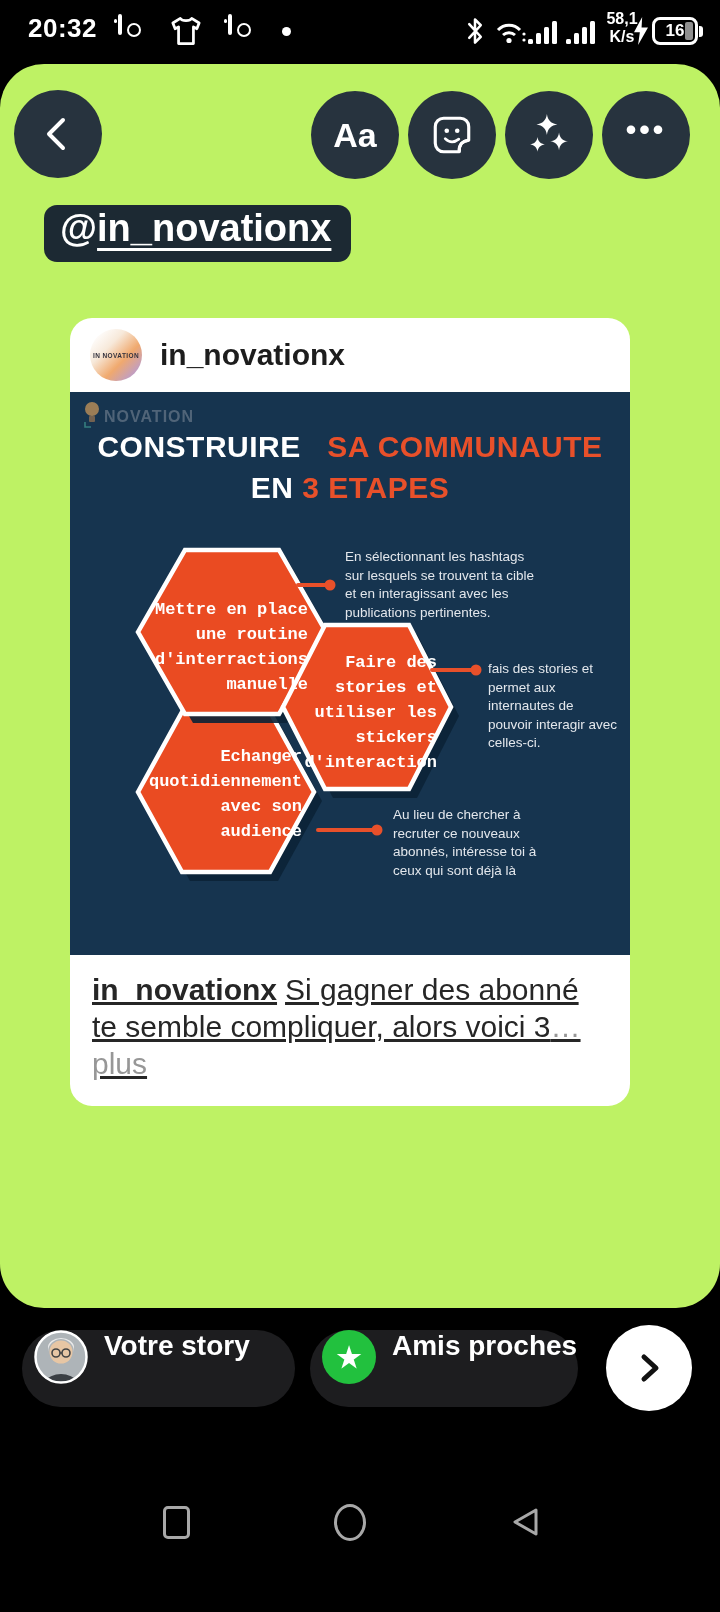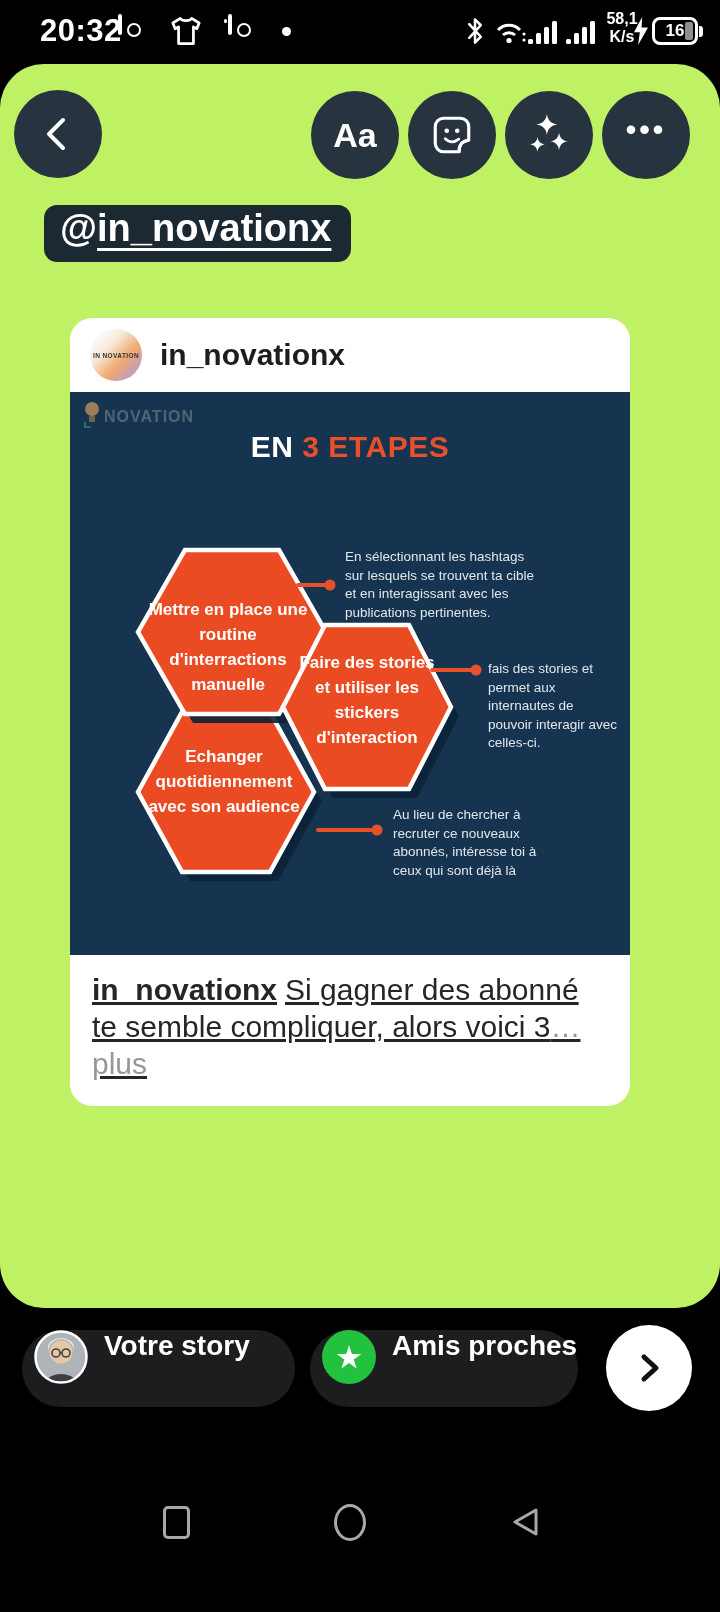--- a/index.html
+++ b/index.html
@@ -1,21 +1,21 @@
 <!DOCTYPE html>
 <html><head>
 <meta charset="utf-8">
 <style>
   * { margin:0; padding:0; box-sizing:border-box; }
   html,body { width:720px; height:1612px; background:#000; overflow:hidden;
               font-family:"Liberation Sans", sans-serif; }
 
   
   #status-bar { position:absolute; top:0; left:0; width:720px; height:64px; background:#000; color:#fff; }
-  .sb-time { position:absolute; left:40px; top:13px; font-size:31px; font-weight:700; letter-spacing:.5px; }
+  .sb-time { position:absolute; left:28px; top:13px; font-size:26px; font-weight:700; letter-spacing:.5px; }
   .sb-icon { position:absolute; top:16px; }
   .ig-glyph { width:30px; height:30px; border:2.5px solid #fff; border-radius:9px; position:relative; }
   .ig-glyph::before { content:""; position:absolute; left:7px; top:7px; width:10px; height:10px;
                       border:2.5px solid #fff; border-radius:50%; }
   .ig-glyph::after { content:""; position:absolute; right:3px; top:3px; width:3.5px; height:3.5px;
                      background:#fff; border-radius:50%; }
   .sb-dot { position:absolute; width:9px; height:9px; background:#fff; border-radius:50%; top:27px; }
   .speed { position:absolute; left:598px; top:10px; width:48px; text-align:center;
            font-size:16px; font-weight:700; line-height:18px; }
   .battery-body { position:absolute; left:652px; top:17px; width:46px; height:28px;
@@ -50,21 +50,21 @@
   #card-username { margin-left:18px; font-size:30px; font-weight:700; color:#1d1d1d; }
 
   #card-image { position:relative; width:560px; height:563px; background:#16344f; overflow:hidden; }
   #img-watermark { position:absolute; left:12px; top:8px; display:flex; align-items:flex-end; opacity:.8; }
   #img-watermark .wm-text { font-size:16px; color:#5f7183; letter-spacing:1px; font-weight:700; margin-left:2px; margin-bottom:4px; }
   #img-title { position:absolute; left:0; top:34px; width:100%; text-align:center;
                font-size:30px; font-weight:800; line-height:41px; letter-spacing:.5px; }
   #img-title .w { color:#fff; } #img-title .o { color:#e8502a; }
 
   .hex-label { position:absolute; color:#fff; font-weight:700; font-size:17px; line-height:25px;
-               text-align:center; }
+               text-align:right;font-family:Liberation Mono, monospace; }
   .annotation { position:absolute; color:#e3e7ec; font-size:13.5px; line-height:18.5px; }
 
   #card-caption { background:#fff; border-radius:0 0 22px 22px; padding:16px 22px 24px 22px;
                   font-size:30px; line-height:37px; color:#262626;text-decoration:underline; }
   #card-caption .cap-user { font-weight:700; margin-right:8px; }
   #card-caption .cap-more { color:#979797; }
 
   
   .pill { position:absolute; top:1330px; height:77px; background:#1d1d1f; border-radius:40px;
           display:flex; color:#fff; font-size:28px; font-weight:700; }
@@ -183,20 +183,24 @@
       <div id="img-watermark">
         <svg width="20" height="30" viewBox="0 0 20 30">
           <circle cx="10" cy="9" r="7" fill="#d9a05b" opacity="0.85"></circle>
           <rect x="7" y="16" width="6" height="6" rx="1" fill="#8b6e52"></rect>
           <path d="M3 22 L3 27 L9 27" fill="none" stroke="#3d8f8a" stroke-width="1.6"></path>
         </svg>
         <span class="wm-text">NOVATION</span>
       </div>
 
       <div id="img-title">
+        <div>
+          <span class="w">CONSTRUIRE</span>&nbsp;&nbsp;
+          <span class="o">SA COMMUNAUTE</span>
+        </div>
         <div>
           <span class="w">EN</span>
           <span class="o">3 ETAPES</span>
         </div>
       </div>
 
       <svg width="560" height="563" viewBox="0 0 560 563" style="position:absolute;left:0;top:0;">
 
         <g>
           <polygon points="76,409 120,329 208,329 252,409 208,489 120,489" fill="#0b2236" opacity="0.9"></polygon>

